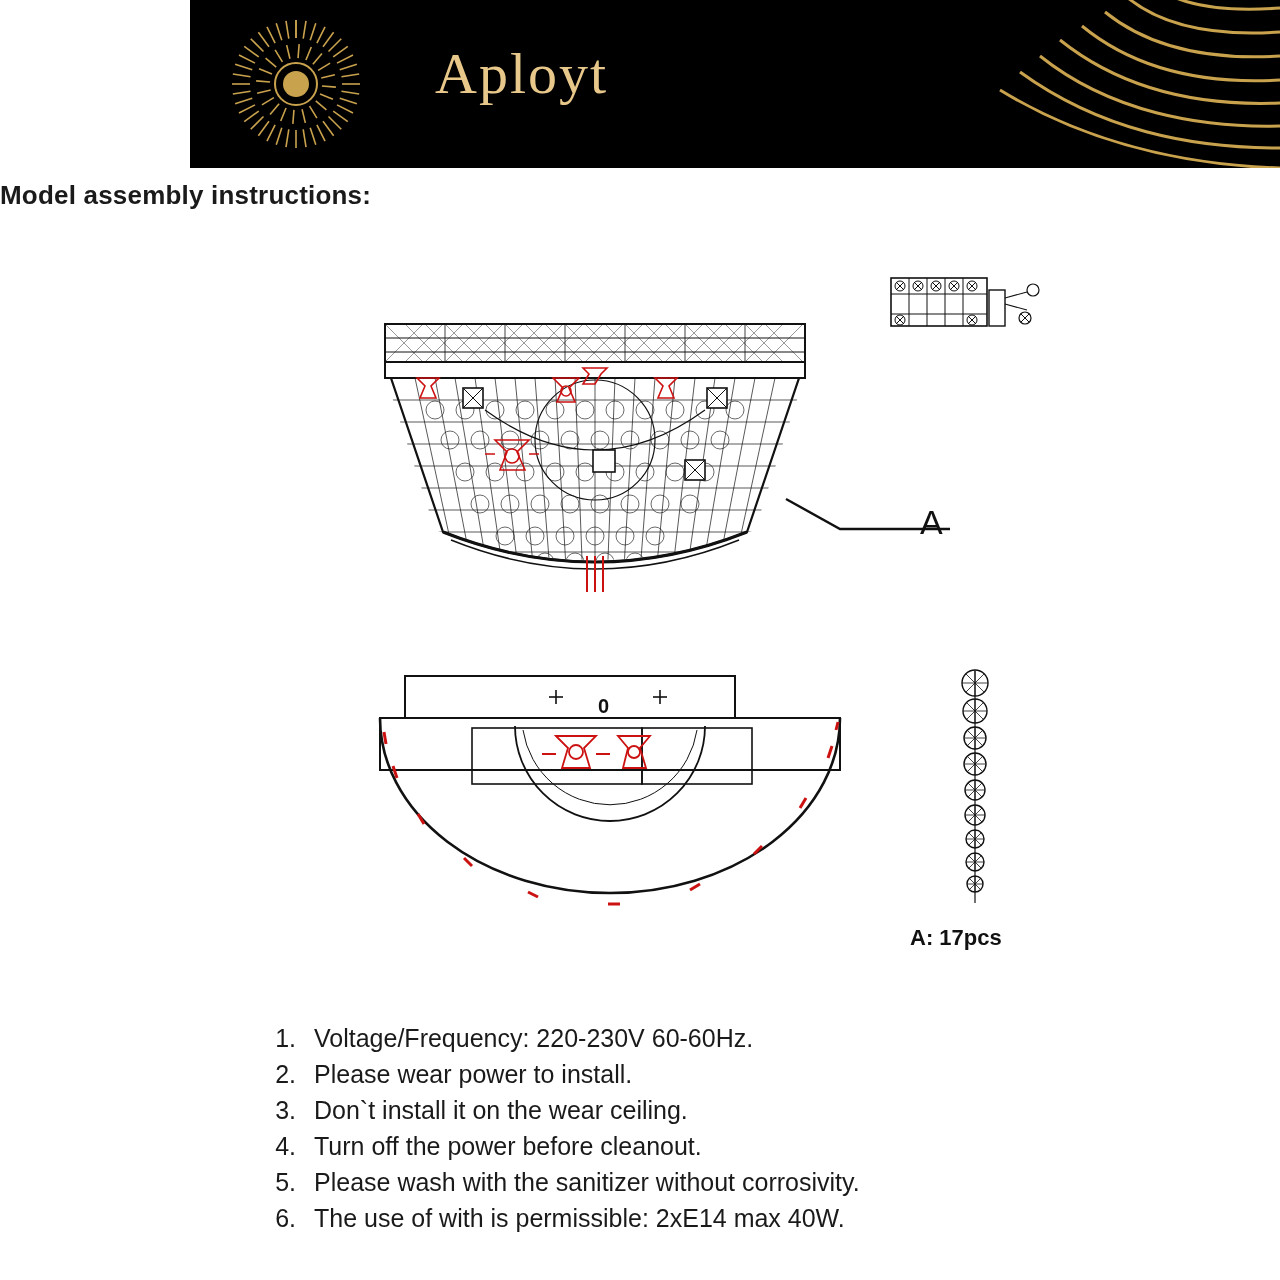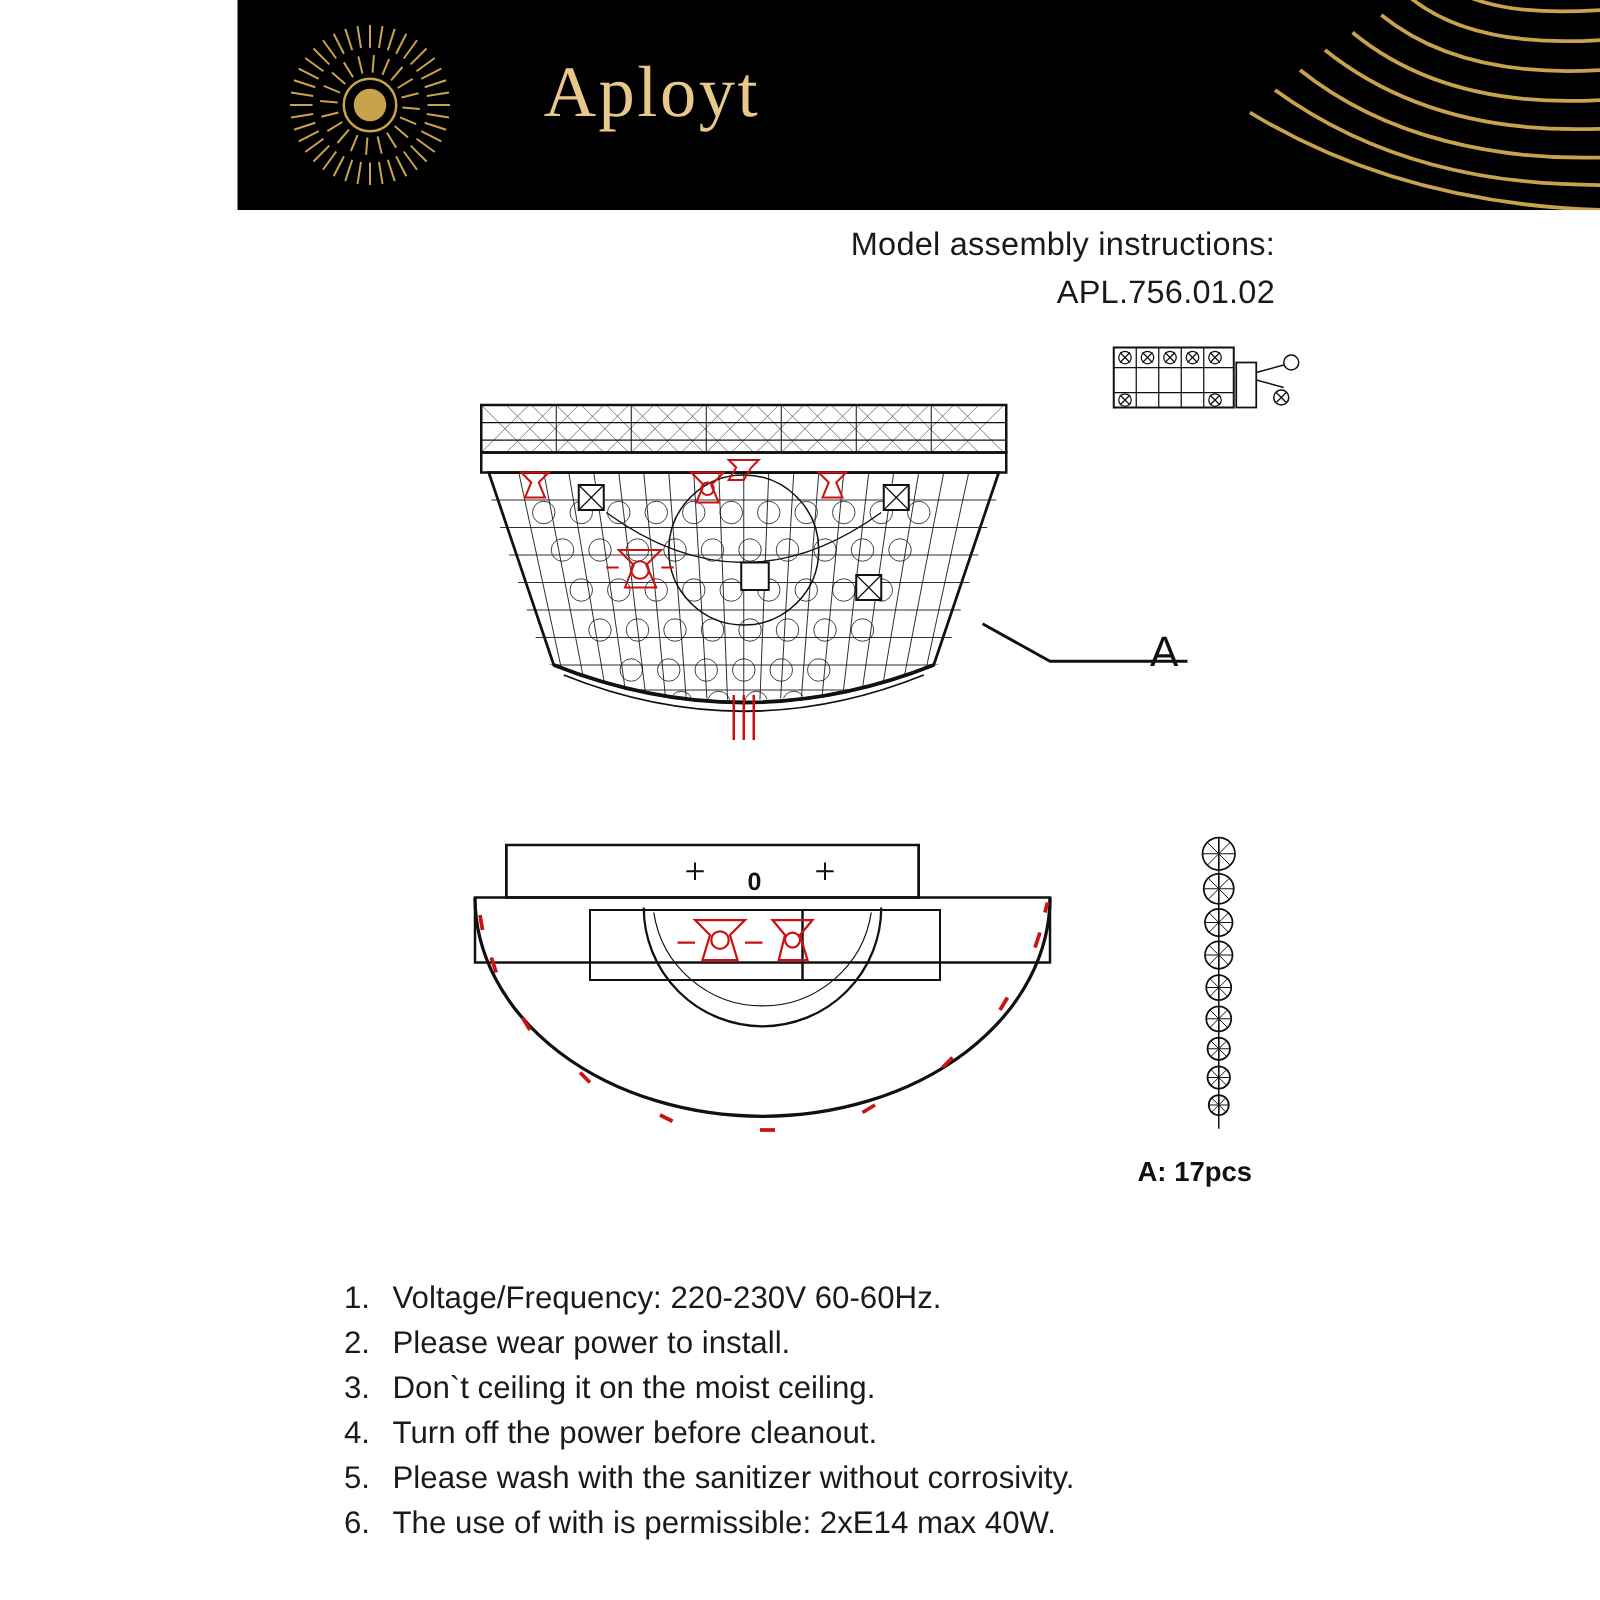--- a/index.html
+++ b/index.html
@@ -60,21 +60,22 @@
     width: 520px;
     height: 230px;
   }
 
   
   .title-block {
     position: absolute;
     left: 0;
     top: 176px;
     width: 1020px;
-    text-align: right;
+    text-align: left;
+    font-weight: bold;
   }
   .title-line {
     font-size: 26px;
     color: #1a1a1a;
     line-height: 38px;
     letter-spacing: 0.2px;
   }
 
   
   .fig-main {
@@ -261,21 +262,20 @@
           <path d="M520 20 C 476 24, 448 22, 438 16"></path>
         </g>
       </svg>
 
       <div class="brand-name">Aployt</div>
     </div>
   </div>
 
   <div class="title-block">
     <div class="title-line">Model assembly instructions:</div>
-    <div class="title-line">APL.756.01.02</div>
   </div>
 
   <svg class="fig-main" viewBox="0 0 480 300">
     <defs>
       <clipPath id="bowlClip">
         <path d="M30 75 L450 75 L400 230 Q240 290 80 230 Z"></path>
       </clipPath>
     </defs>
 
     <rect x="30" y="24" width="420" height="38" fill="none" stroke="#111" stroke-width="2"></rect>
@@ -526,21 +526,21 @@
     <div class="note-row">
       <div class="note-num">1.</div>
       <div class="note-text">Voltage/Frequency: 220-230V 60-60Hz.</div>
     </div>
     <div class="note-row">
       <div class="note-num">2.</div>
       <div class="note-text">Please wear power to install.</div>
     </div>
     <div class="note-row">
       <div class="note-num">3.</div>
-      <div class="note-text">Don`t ceiling it on the moist ceiling.</div>
+      <div class="note-text">Don`t install it on the wear ceiling.</div>
     </div>
     <div class="note-row">
       <div class="note-num">4.</div>
       <div class="note-text">Turn off the power before cleanout.</div>
     </div>
     <div class="note-row">
       <div class="note-num">5.</div>
       <div class="note-text">Please wash with the sanitizer without corrosivity.</div>
     </div>
     <div class="note-row">

